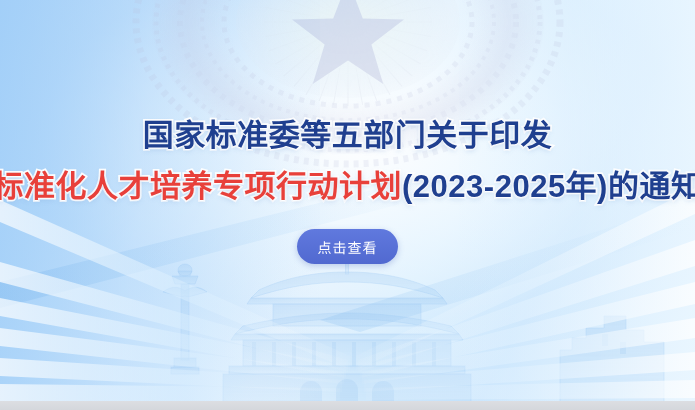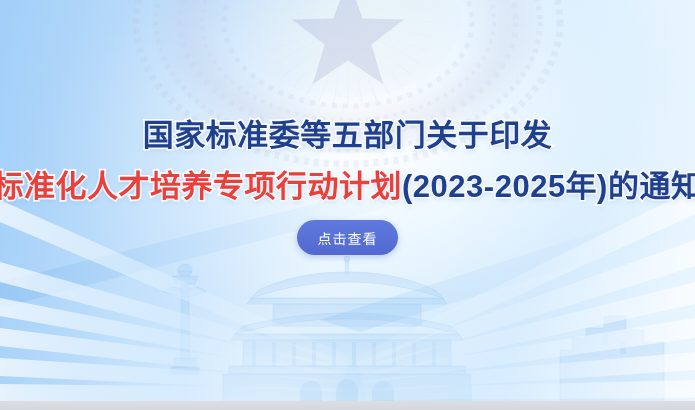--- a/index.html
+++ b/index.html
@@ -144,21 +144,21 @@
     paint-order: stroke fill;
     text-shadow:
        0 1px 0 rgba(255,255,255,0.9),
        0 2px 5px rgba(120,160,210,0.35);
   }
   .seg-red  { color: #e8403a; }
   .seg-blue { color: #1f3f8f; }
 
   
   .cta {
-    margin-top: 18px;
+    margin-top: 27px;
     width: 101px;
     height: 35px;
     border: none;
     border-radius: 18px;
     background: linear-gradient(180deg, #6079de 0%, #5169d0 100%);
     color: #ffffff;
     font-size: 14px;
     font-weight: 400;
     letter-spacing: 1px;
     cursor: pointer;

